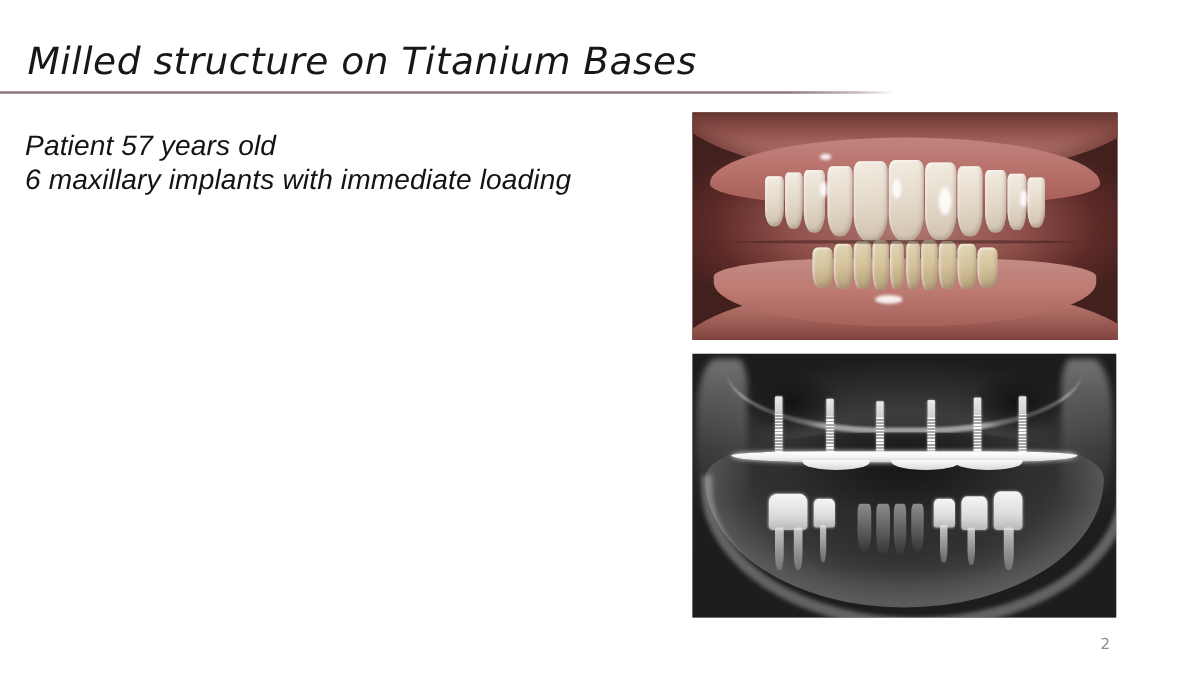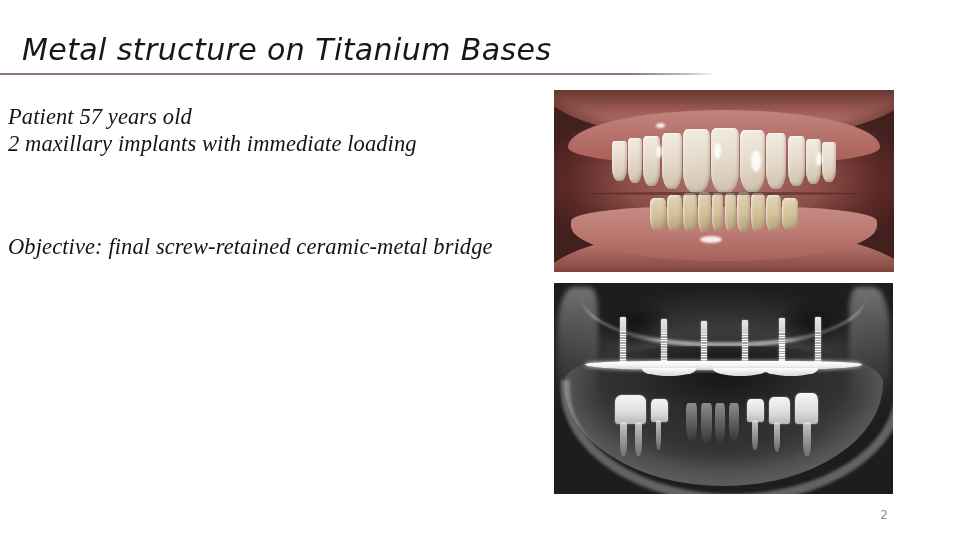--- a/index.html
+++ b/index.html
@@ -46,23 +46,23 @@
     background: linear-gradient(to right,
                 #8e777c 0%,
                 #8e777c 88%,
                 #c9bcbf 96%,
                 rgba(255,255,255,0) 100%);
   }
 
   
   .body-block {
     position: absolute;
-    left: 8px;
+    left: 20px;
     width: 510px;
-    font-family: Liberation Serif, serif;
+    font-family: Liberation Sans, sans-serif;
     font-style: italic;
     font-size: 22.5px;
     line-height: 27px;
     color: #141414;
     letter-spacing: 0.1px;
   }
   .para-1 { top: 103px; }
   .para-2 { top: 233px; }
   .para-3 { top: 334px; }
 
@@ -278,31 +278,28 @@
     font-family: "DejaVu Sans", sans-serif;
     font-size: 12px;
     color: #8d8d8d;
   }
 </style>
 </head>
 <body>
 
 <div class="slide">
 
-  <div class="slide-title">Metal structure on Titanium Bases</div>
+  <div class="slide-title">Milled structure on Titanium Bases</div>
   <div class="title-rule"></div>
 
   <div class="body-block para-1">
     <div>Patient 57 years old</div>
-    <div>2 maxillary implants with immediate loading</div>
+    <div>6 maxillary implants with immediate loading</div>
   </div>
 
-  <div class="body-block para-2">
-    <div>Objective: final screw-retained ceramic-metal bridge</div>
-  </div>
 
 
   <div class="photo photo-clinical">
     <div class="mouth-bg"></div>
     <div class="lip-top"></div>
     <div class="lip-bottom"></div>
     <div class="gum-upper"></div>
     <div class="gum-lower"></div>
 
     <div class="arch-upper">

